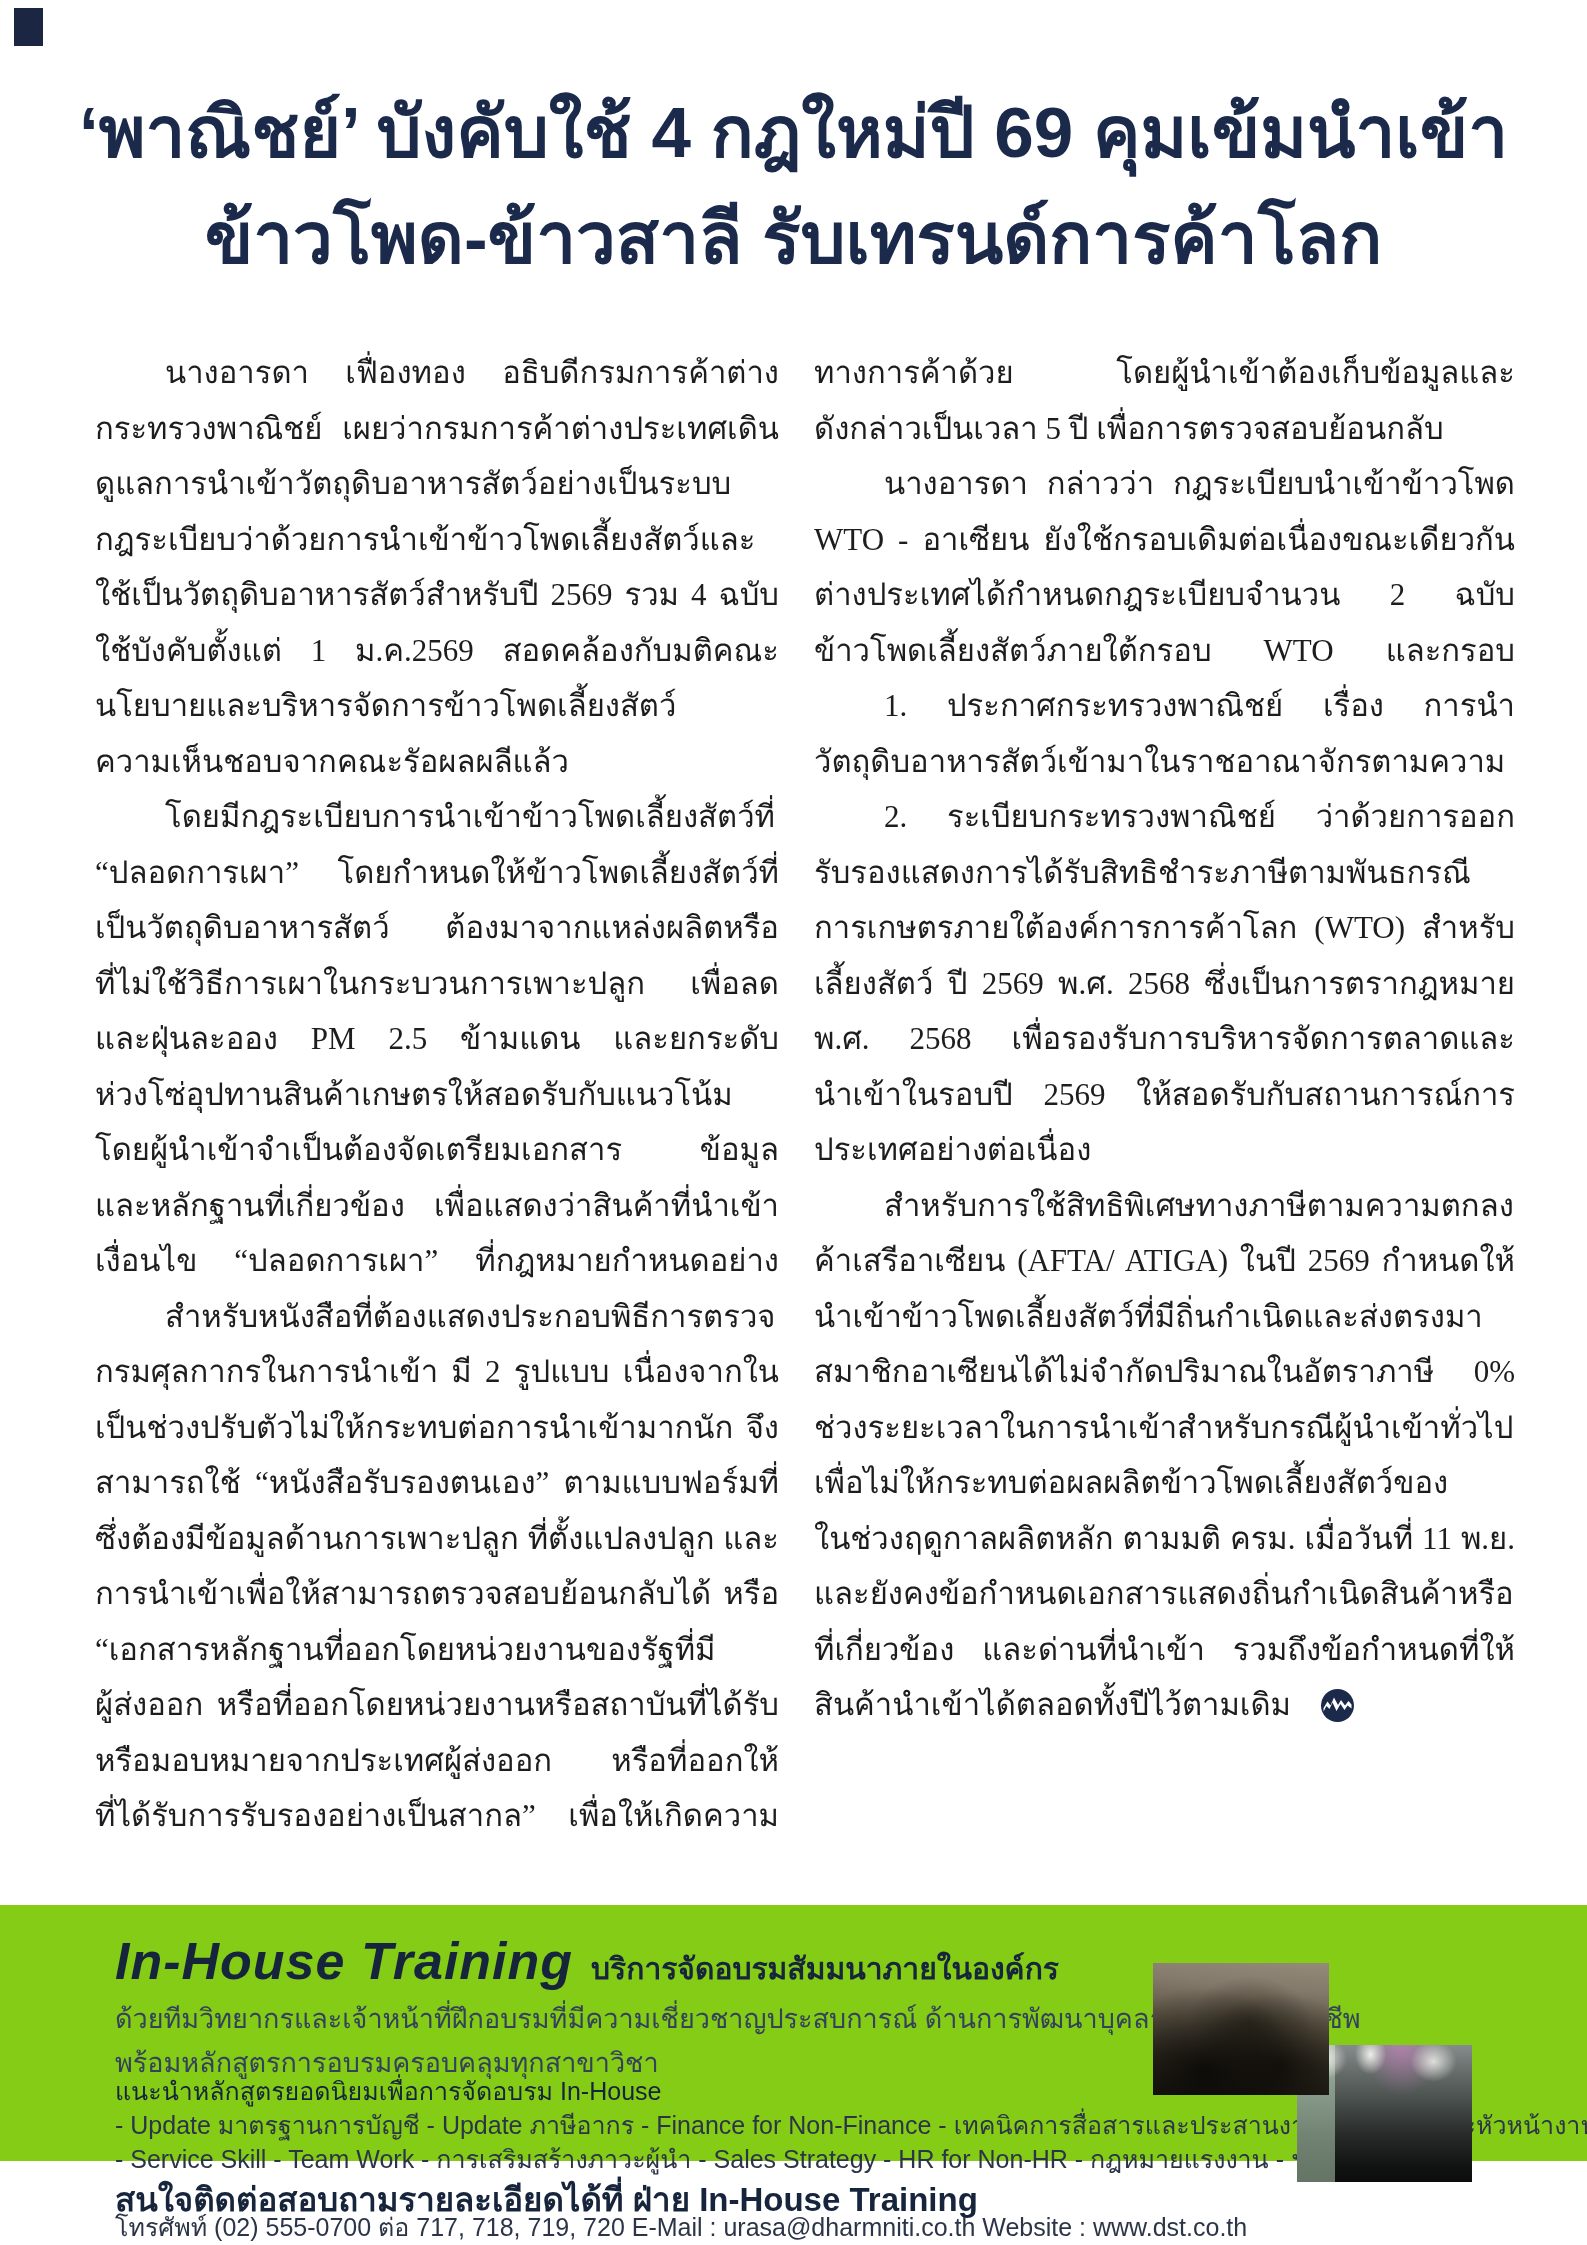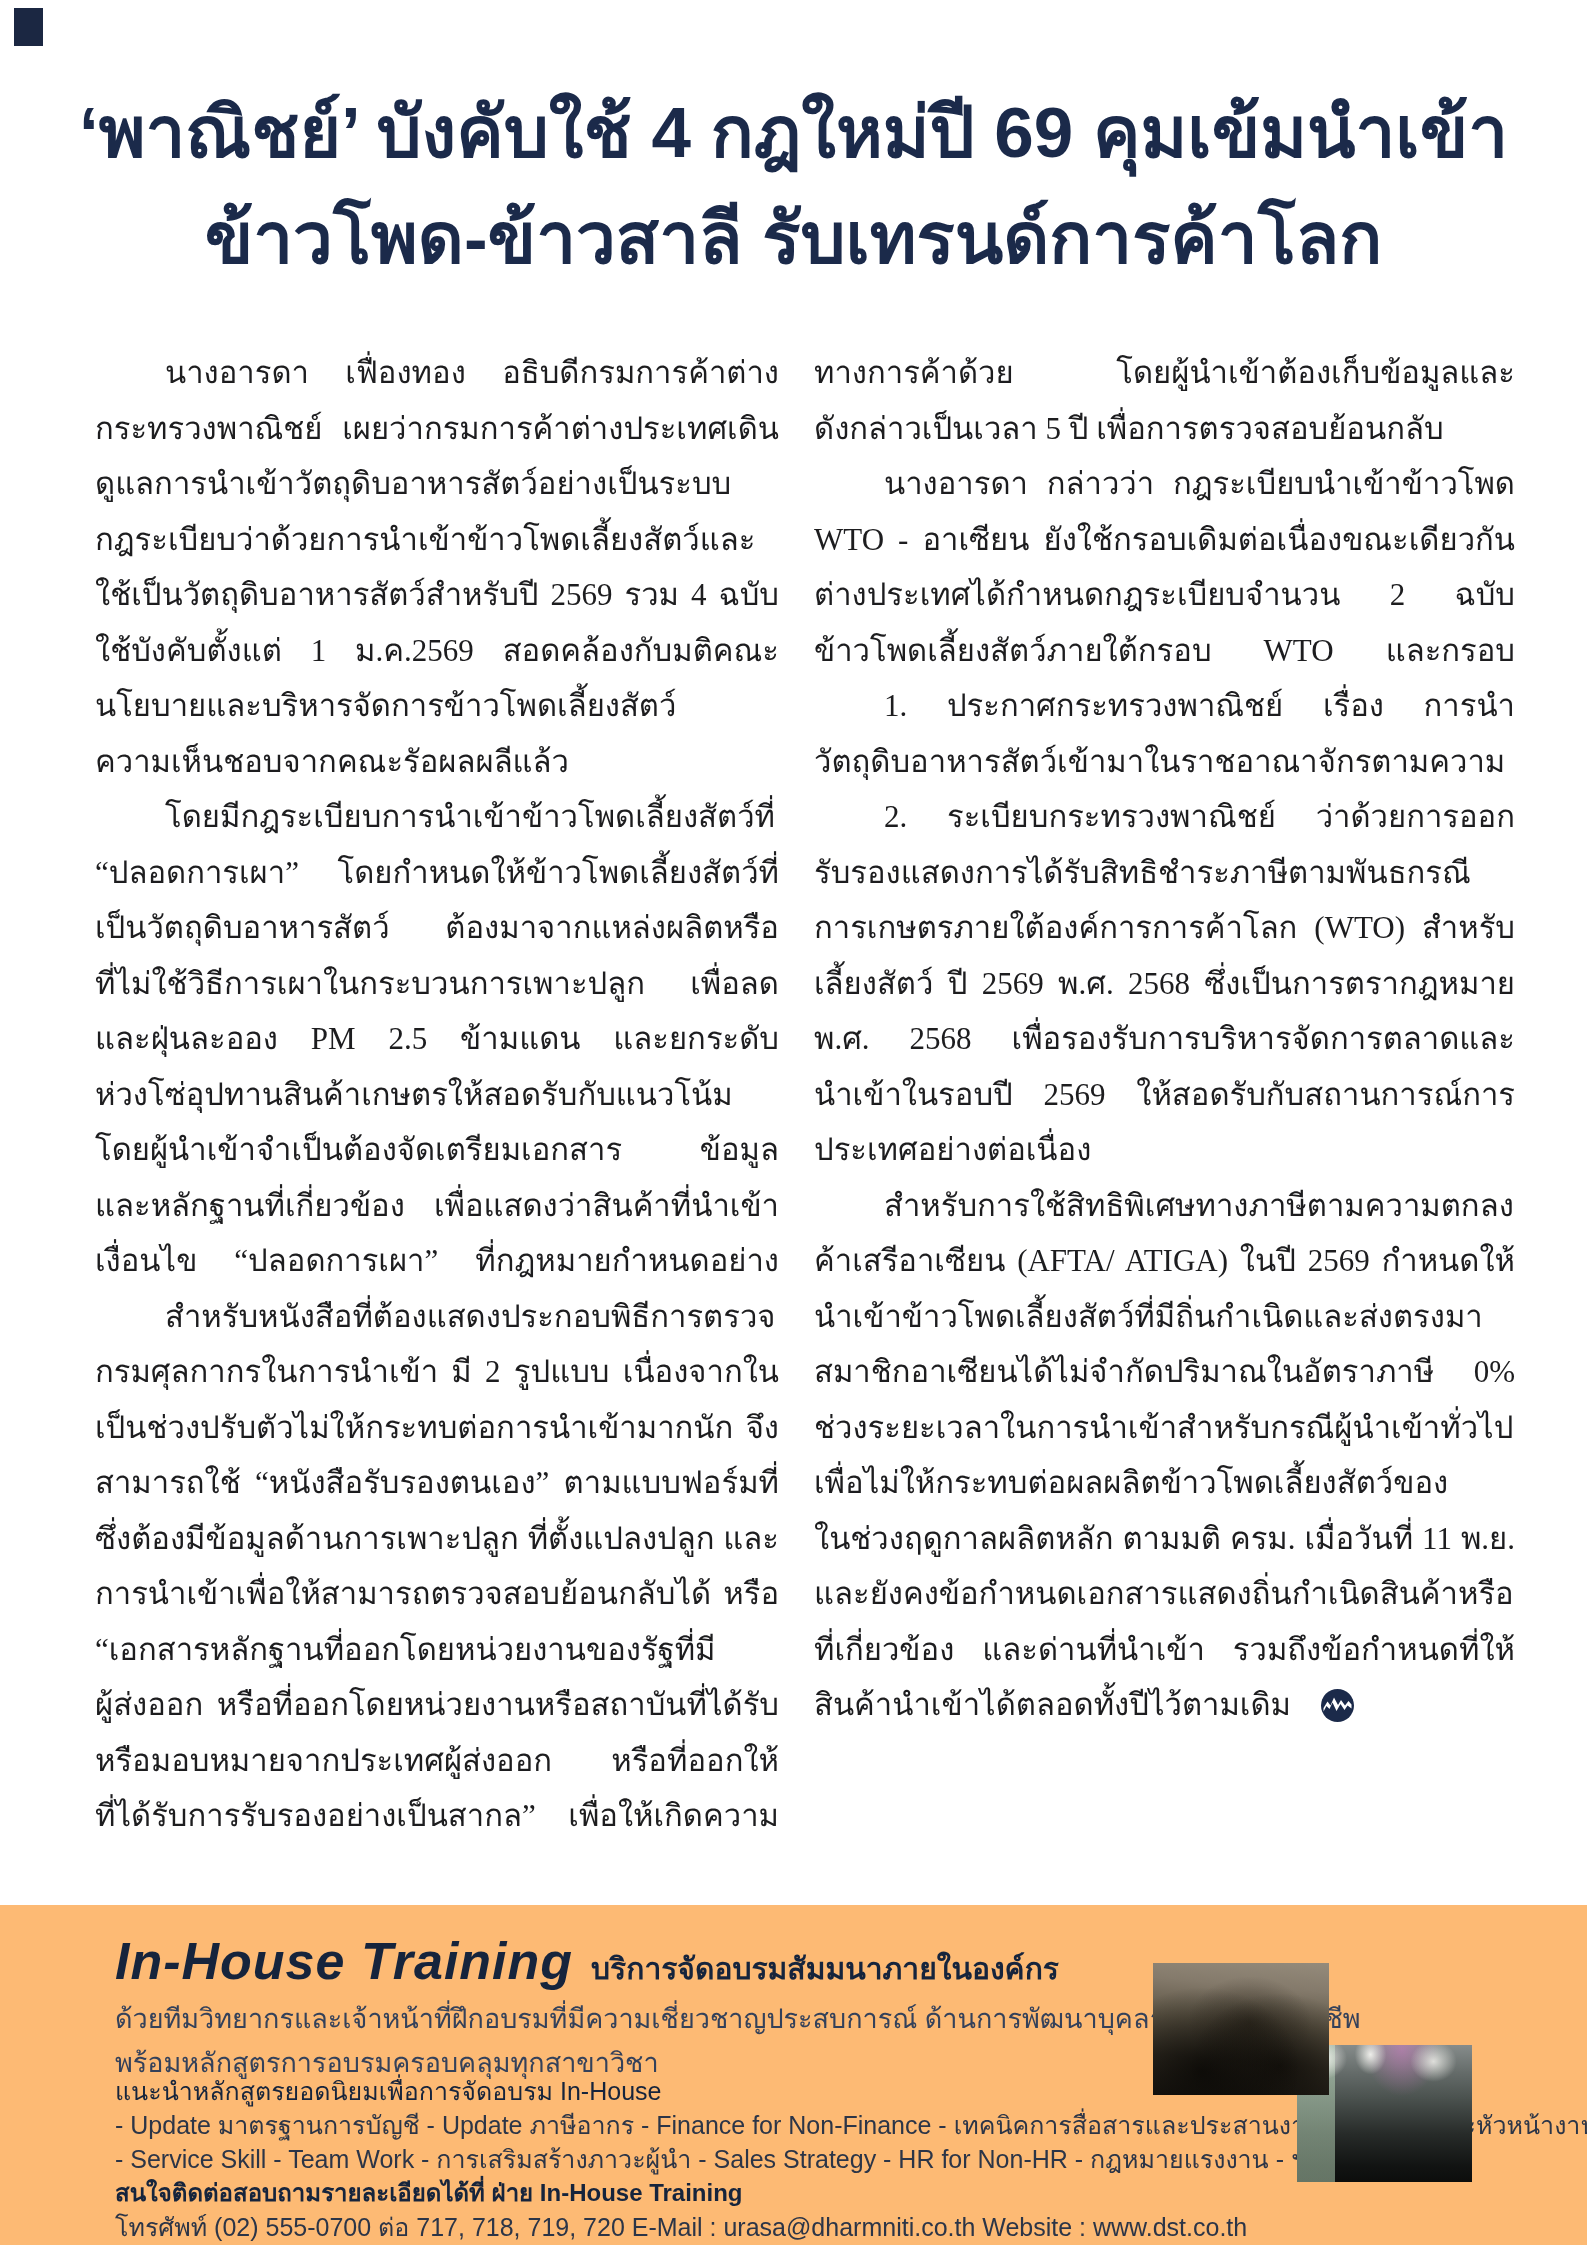--- a/index.html
+++ b/index.html
@@ -15,32 +15,32 @@
 
   .column{position:absolute;top:345px;color:#1d1d1f;font-size:31px;}
   #left-column{left:95px;width:684px;}
   #right-column{left:814px;width:701px;}
   .article-line{height:55.5px;line-height:55.5px;overflow:hidden;text-align:justify;}
   .article-line.j{text-align-last:justify;}
   .article-line.ind{text-indent:70px;}
 
   .end-mark{display:inline-block;margin-left:30px;vertical-align:-7px;line-height:0;}
 
-  .footer{position:absolute;left:0;top:1905px;width:1587px;height:340px;background:#fdba74;
+  .footer{position:absolute;left:0;top:1905px;width:1587px;height:256px;background:#84cc16;
           font-family:"Liberation Sans", sans-serif;}
   .f-abs{position:absolute;left:115px;white-space:nowrap;}
   .f-title-row{top:26px;}
   .f-title-en{font-style:italic;font-weight:700;font-size:52px;color:#16243c;letter-spacing:1px;}
   .f-title-th{font-weight:700;font-size:30px;color:#16243c;margin-left:18px;}
   .f-desc1{top:92px;font-size:27px;color:#34415a;}
   .f-desc2{top:136px;font-size:27px;color:#34415a;}
   .f-recommend{top:166px;font-size:25px;font-weight:400;color:#16243c;}
   .f-course1{top:200px;font-size:25px;color:#2c3547;}
   .f-course2{top:234px;font-size:25px;color:#2c3547;}
-  .f-contact{top:268px;font-size:24px;font-weight:700;color:#16243c;text-align:center;}
+  .f-contact{top:268px;font-size:33px;font-weight:700;color:#16243c;text-align:center;}
   .f-phone{top:302px;font-size:25px;color:#2c3547;}
 
   .photo{position:absolute;}
   #training-photo-1{left:1153px;top:1963px;width:176px;height:132px;z-index:3;
     background:
       radial-gradient(ellipse at 28% 82%, rgba(5,4,2,.75), transparent 55%),
       radial-gradient(ellipse at 72% 78%, rgba(8,6,3,.7), transparent 50%),
       radial-gradient(ellipse at 55% 45%, rgba(25,20,12,.5), transparent 45%),
       linear-gradient(185deg,#958b7b 0%,#847a6b 20%,#5d5545 45%,#332e24 72%,#1a1712 100%);}
   #training-photo-2{left:1297px;top:2045px;width:175px;height:137px;z-index:2;

